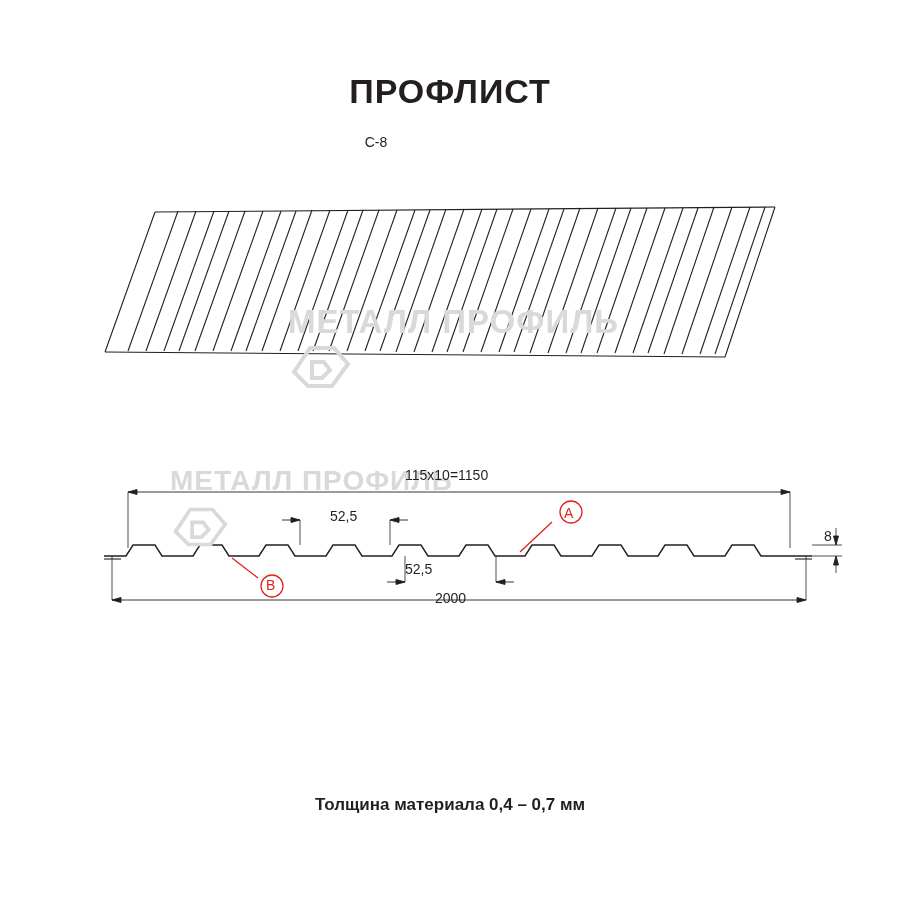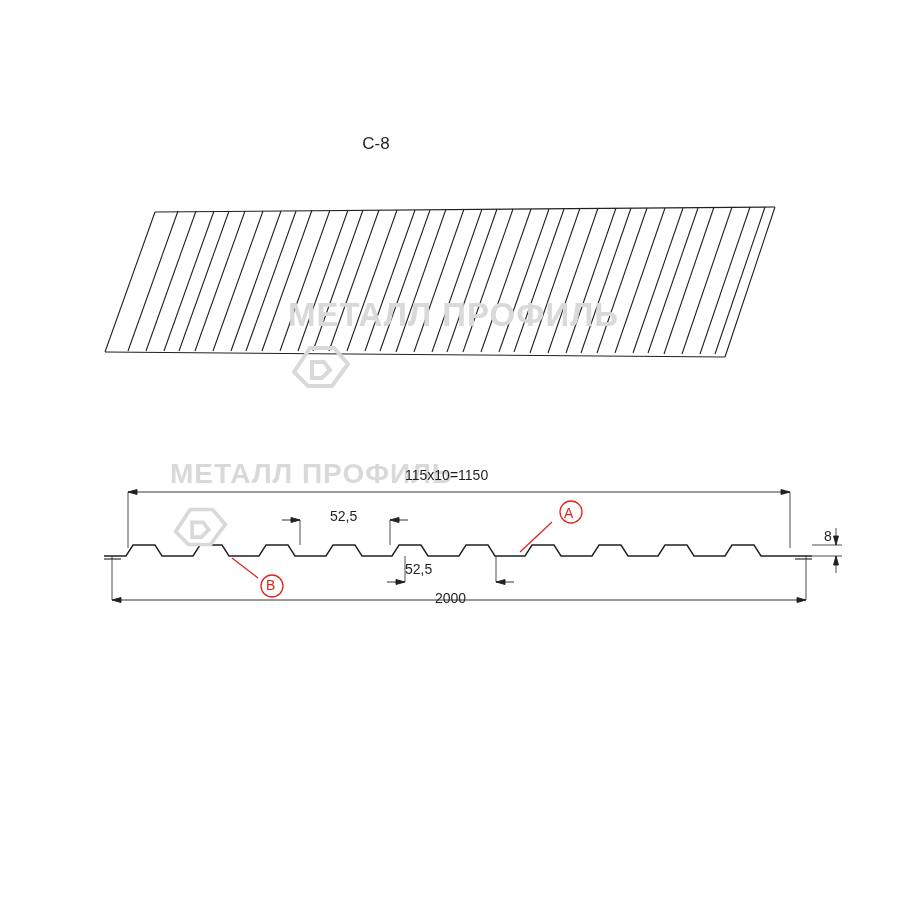--- a/index.html
+++ b/index.html
@@ -29,21 +29,21 @@
     font-weight: bold;
     letter-spacing: 1px;
     color: #231f20;
   }
   .subtitle {
     position: absolute;
     top: 134px;
     left: 0;
     width: 752px;
     text-align: center;
-    font-size: 17px;
+    font-size: 14px;
     color: #231f20;
   }
   .footer-note {
     position: absolute;
     top: 795px;
     left: 0;
     width: 900px;
     text-align: center;
     font-size: 17px;
     font-weight: bold;
@@ -53,20 +53,21 @@
     position: absolute;
     top: 0;
     left: 0;
   }
   .wm {
     position: absolute;
     color: #d9d9d9;
     font-weight: bold;
     white-space: nowrap;
     pointer-events: none;
+    margin-top: 7px;
   }
   .wm1 {
     top: 296px;
     left: 288px;
     font-size: 33px;
     letter-spacing: 1px;
   }
   .wm2 {
     top: 458px;
     left: 170px;
@@ -97,20 +98,21 @@
     white-space: nowrap;
   }
   .ca { top: 505px; left: 564px; }
   .cb { top: 577px; left: 266px; }
 </style>
 </head>
 <body>
 
 <div class="page">
 
+  <div class="title">ПРОФЛИСТ</div>
   <div class="subtitle">С-8</div>
 
   <svg class="svg-layer" width="900" height="450" viewBox="0 0 900 450">
     <g fill="none" stroke="#231f20" stroke-width="1.1" stroke-linejoin="miter">
 
       <path d="M155 212 L775 207"></path>
 
       <path d="M105 352 L725 357"></path>
 
       <path d="M155 212 L105 352"></path>
@@ -258,14 +260,15 @@
 
   <div class="dimtext dim-1150">115х10=1150</div>
   <div class="dimtext dim-525a">52,5</div>
   <div class="dimtext dim-525b">52,5</div>
   <div class="dimtext dim-1200">2000</div>
   <div class="dimtext dim-8">8</div>
 
   <div class="callout-letter ca">A</div>
   <div class="callout-letter cb">B</div>
 
+  <div class="footer-note">Толщина материала 0,4 – 0,7 мм</div>
 
 </div>
 
 </body></html>

